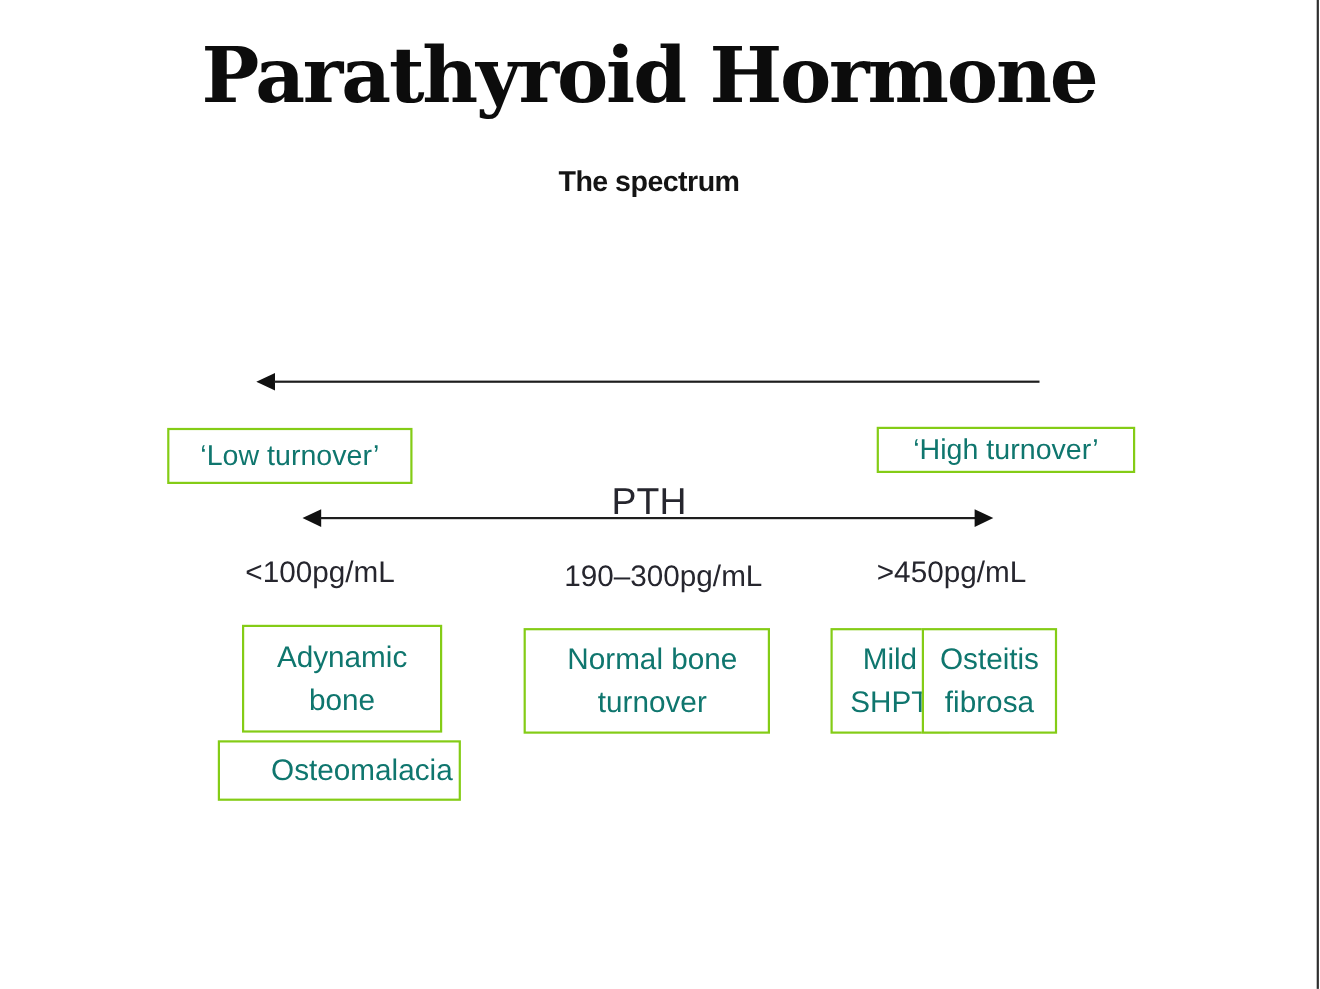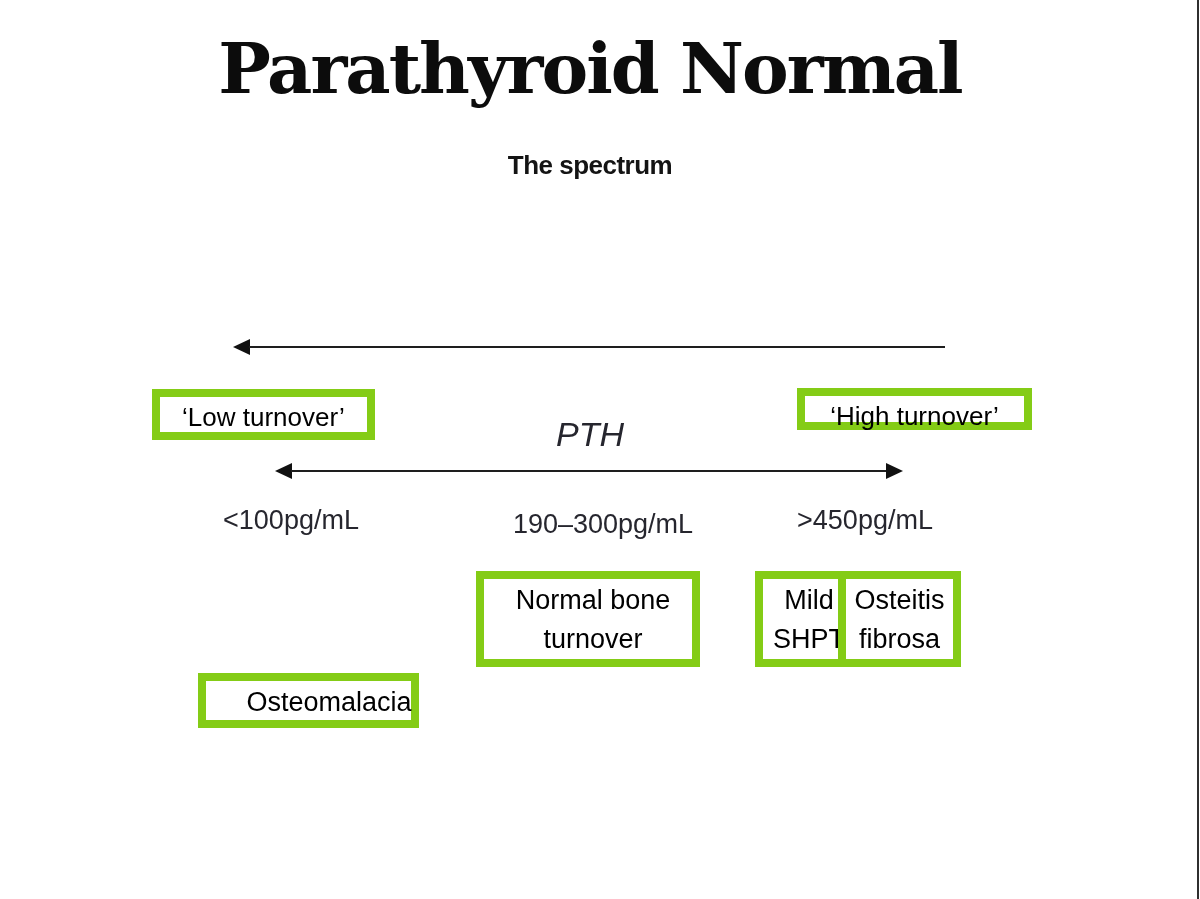--- a/index.html
+++ b/index.html
@@ -21,58 +21,61 @@
 
   .hline{position:absolute;height:2px;background:#1e1e1e;}
   .tri-left{position:absolute;width:0;height:0;
     border-top:8px solid transparent;border-bottom:8px solid transparent;
     border-right:17px solid #111;}
   .tri-right{position:absolute;width:0;height:0;
     border-top:8px solid transparent;border-bottom:8px solid transparent;
     border-left:17px solid #111;}
 
   .box{
-    position:absolute;border:8px solid #84cc16;background:#fff;
-    display:flex;align-items:flex-start;justify-content:center;text-align:center;
-    font-size:27px;line-height:1.45;color:#000000;box-sizing:border-box;
+    position:absolute;border:2px solid #84cc16;background:#fff;
+    display:flex;align-items:center;justify-content:center;text-align:center;
+    font-size:27px;line-height:1.45;color:#0f766e;box-sizing:border-box;
     padding:2px 6px;
   }
   .lbl{
     position:absolute;text-align:center;color:#26262e;font-size:27px;white-space:nowrap;
   }
   .pth{font-size:34px;}
 </style>
 </head>
 <body>
 
 <div class="slide">
 
-  <div class="title">Parathyroid Normal</div>
+  <div class="title">Parathyroid Hormone</div>
   <div class="subtitle">The spectrum</div>
 
   <div class="tri-left" style="left:233px;top:339px;"></div>
   <div class="hline" style="left:249px;top:346px;width:696px;"></div>
 
   <div class="box" style="left:152px;top:389px;width:223px;height:51px;font-size:26px;">
     <span>‘Low turnover’</span>
   </div>
   <div class="box" style="left:797px;top:388px;width:235px;height:42px;font-size:26px;">
     <span>‘High turnover’</span>
   </div>
 
-  <div class="lbl pth" style="left:540px;top:415px;width:100px;font-style:italic;">PTH</div>
+  <div class="lbl pth" style="left:540px;top:437px;width:100px;">PTH</div>
 
   <div class="tri-left" style="left:275px;top:463px;"></div>
   <div class="hline" style="left:291px;top:470px;width:596px;"></div>
   <div class="tri-right" style="left:886px;top:463px;"></div>
 
   <div class="lbl" style="left:191px;top:505px;width:200px;">&lt;100pg/mL</div>
   <div class="lbl" style="left:503px;top:509px;width:200px;">190–300pg/mL</div>
   <div class="lbl" style="left:765px;top:505px;width:200px;">&gt;450pg/mL</div>
 
+  <div class="box" style="left:220px;top:568px;width:182px;height:98px;">
+    <span>Adynamic bone</span>
+  </div>
   <div class="box" style="left:476px;top:571px;width:224px;height:96px;padding-left:16px;">
     <span>Normal bone turnover</span>
   </div>
   <div class="box" style="left:715px;top:571px;width:108px;height:96px;margin-left:40px;">
     <span>Mild SHPT</span>
   </div>
   <div class="box" style="left:838px;top:571px;width:123px;height:96px;">
     <span>Osteitis fibrosa</span>
   </div>
   <div class="box" style="left:198px;top:673px;width:221px;height:55px;padding-left:47px;">

